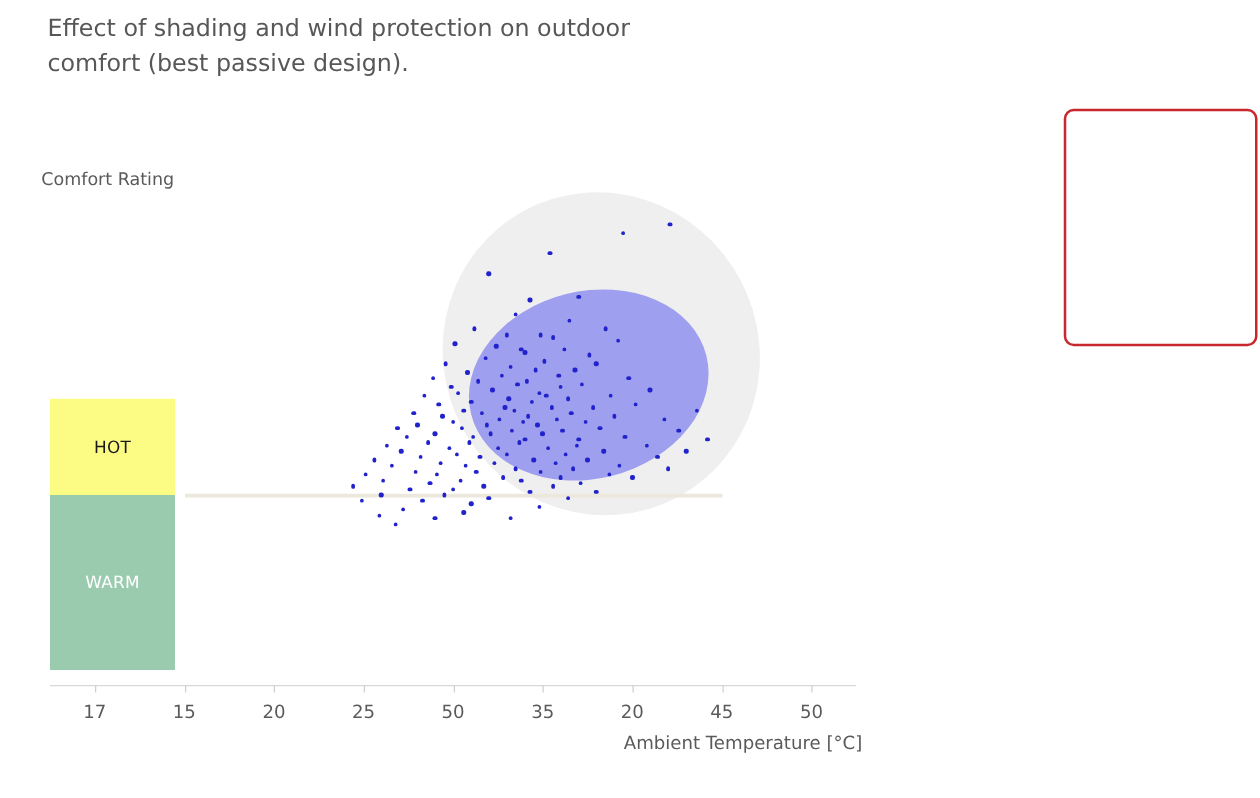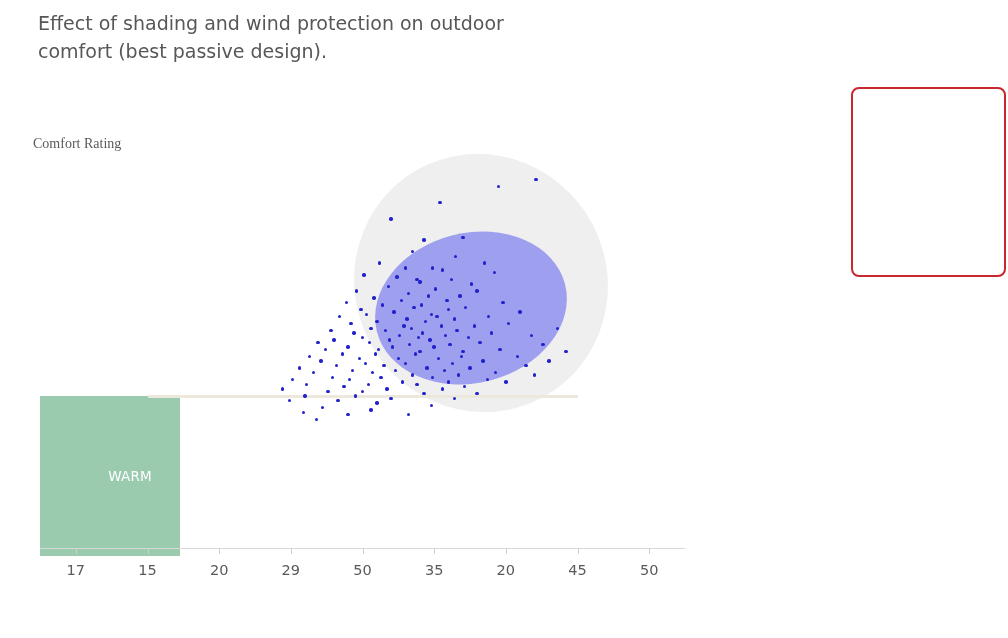--- a/index.html
+++ b/index.html
@@ -38,21 +38,20 @@
     height: 638px;
   }
 
   
   #comfort-rating-label {
     position: absolute;
     left: 33px;
     top: 136px;
     font-size: 14px;
     color: #5a5a5a;
-    font-family: Liberation Serif, serif;
   }
 
   
   .band {
     position: absolute;
     left: 40px;
     width: 100px;
     display: flex;
     align-items: center;
     justify-content: center;
@@ -66,24 +65,23 @@
     color: #ffffff;
   }
   #band-hot {
     top: 319px;
     height: 77px;
     background: #fcfc84;
     color: #1a1a1a;
   }
   #band-warm {
     top: 396px;
-    height: 160px;
+    height: 140px;
     background: #9bcbaf;
     color: #ffffff;
-    padding-left: 40px;
   }
 
   
   #threshold-line {
     position: absolute;
     left: 163px;
     top: 395px;
     width: 444px;
     height: 3px;
     background: #ece8dc;
@@ -177,20 +175,23 @@
 </head>
 <body>
 
 <div id="chart-title">Effect of shading and wind protection on outdoor
 comfort (best passive design).</div>
 
 <div id="plot-area">
 
   <div id="comfort-rating-label">Comfort Rating</div>
 
+  <div class="band" id="band-hot" style="background: rgb(252, 252, 132); color: rgb(26, 26, 26);">
+    <span>HOT</span>
+  </div>
   <div class="band" id="band-warm" style="background: rgb(155, 203, 175); color: rgb(255, 255, 255);">
     <span>WARM</span>
   </div>
 
   <div id="ellipse-outer" style="background: rgb(239, 239, 239);"></div>
   <div id="ellipse-inner" style="background: rgb(159, 159, 239);"></div>
 
   <div id="threshold-line" style="left: 147.5px; width: 430px; background: rgb(236, 232, 220);"></div>
 
   <div id="scatter-layer">
@@ -350,28 +351,29 @@
 
   <div id="x-axis-line"></div>
   <div id="x-ticks">
       <div class="x-tick" style="left: 75.8333px;"></div>
       <div class="x-tick-label" style="left: 75.8333px;">17</div>
       <div class="x-tick" style="left: 147.5px;"></div>
       <div class="x-tick-label" style="left: 147.5px;">15</div>
       <div class="x-tick" style="left: 219.167px;"></div>
       <div class="x-tick-label" style="left: 219.167px;">20</div>
       <div class="x-tick" style="left: 290.833px;"></div>
-      <div class="x-tick-label" style="left: 290.833px;">29</div>
+      <div class="x-tick-label" style="left: 290.833px;">25</div>
       <div class="x-tick" style="left: 362.5px;"></div>
       <div class="x-tick-label" style="left: 362.5px;">50</div>
       <div class="x-tick" style="left: 434.167px;"></div>
       <div class="x-tick-label" style="left: 434.167px;">35</div>
       <div class="x-tick" style="left: 505.833px;"></div>
       <div class="x-tick-label" style="left: 505.833px;">20</div>
       <div class="x-tick" style="left: 577.5px;"></div>
       <div class="x-tick-label" style="left: 577.5px;">45</div>
       <div class="x-tick" style="left: 649.167px;"></div>
       <div class="x-tick-label" style="left: 649.167px;">50</div>
     </div>
+  <div id="x-axis-title">Ambient Temperature [°C]</div>
 
 </div>
 
 <div id="legend-box" style="border-color: rgb(200, 39, 45);"></div>
 
 </body></html>

